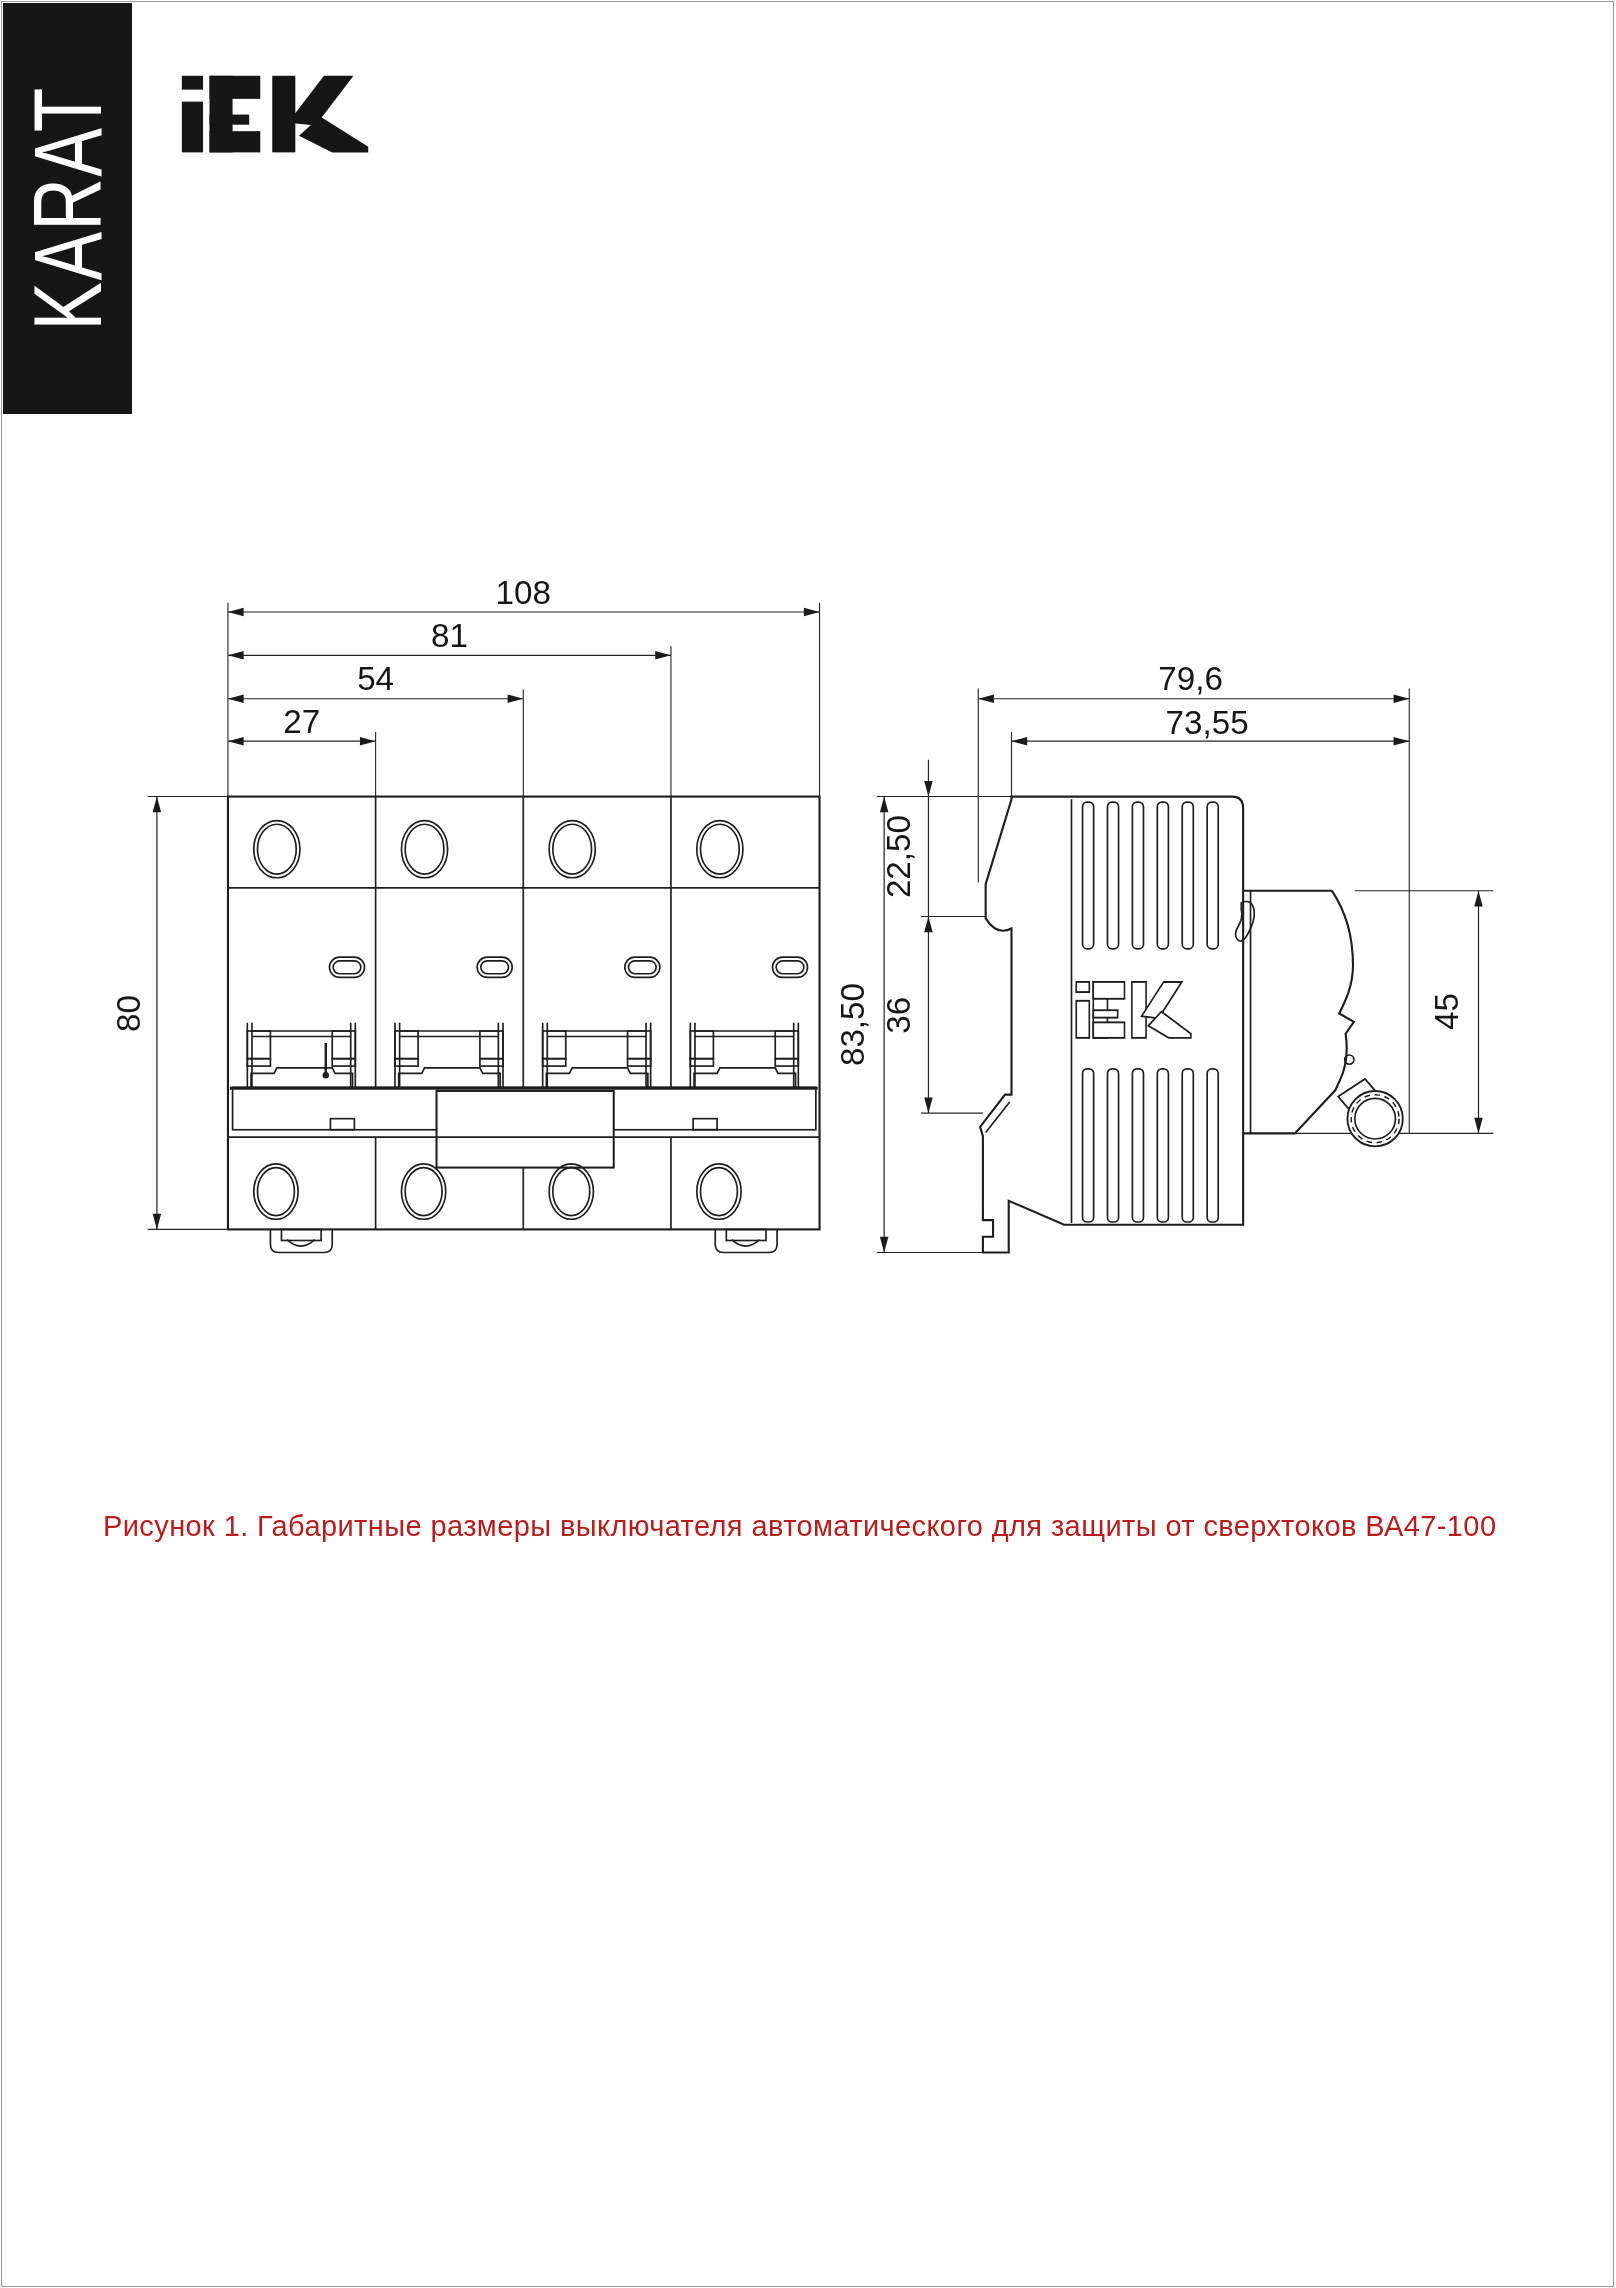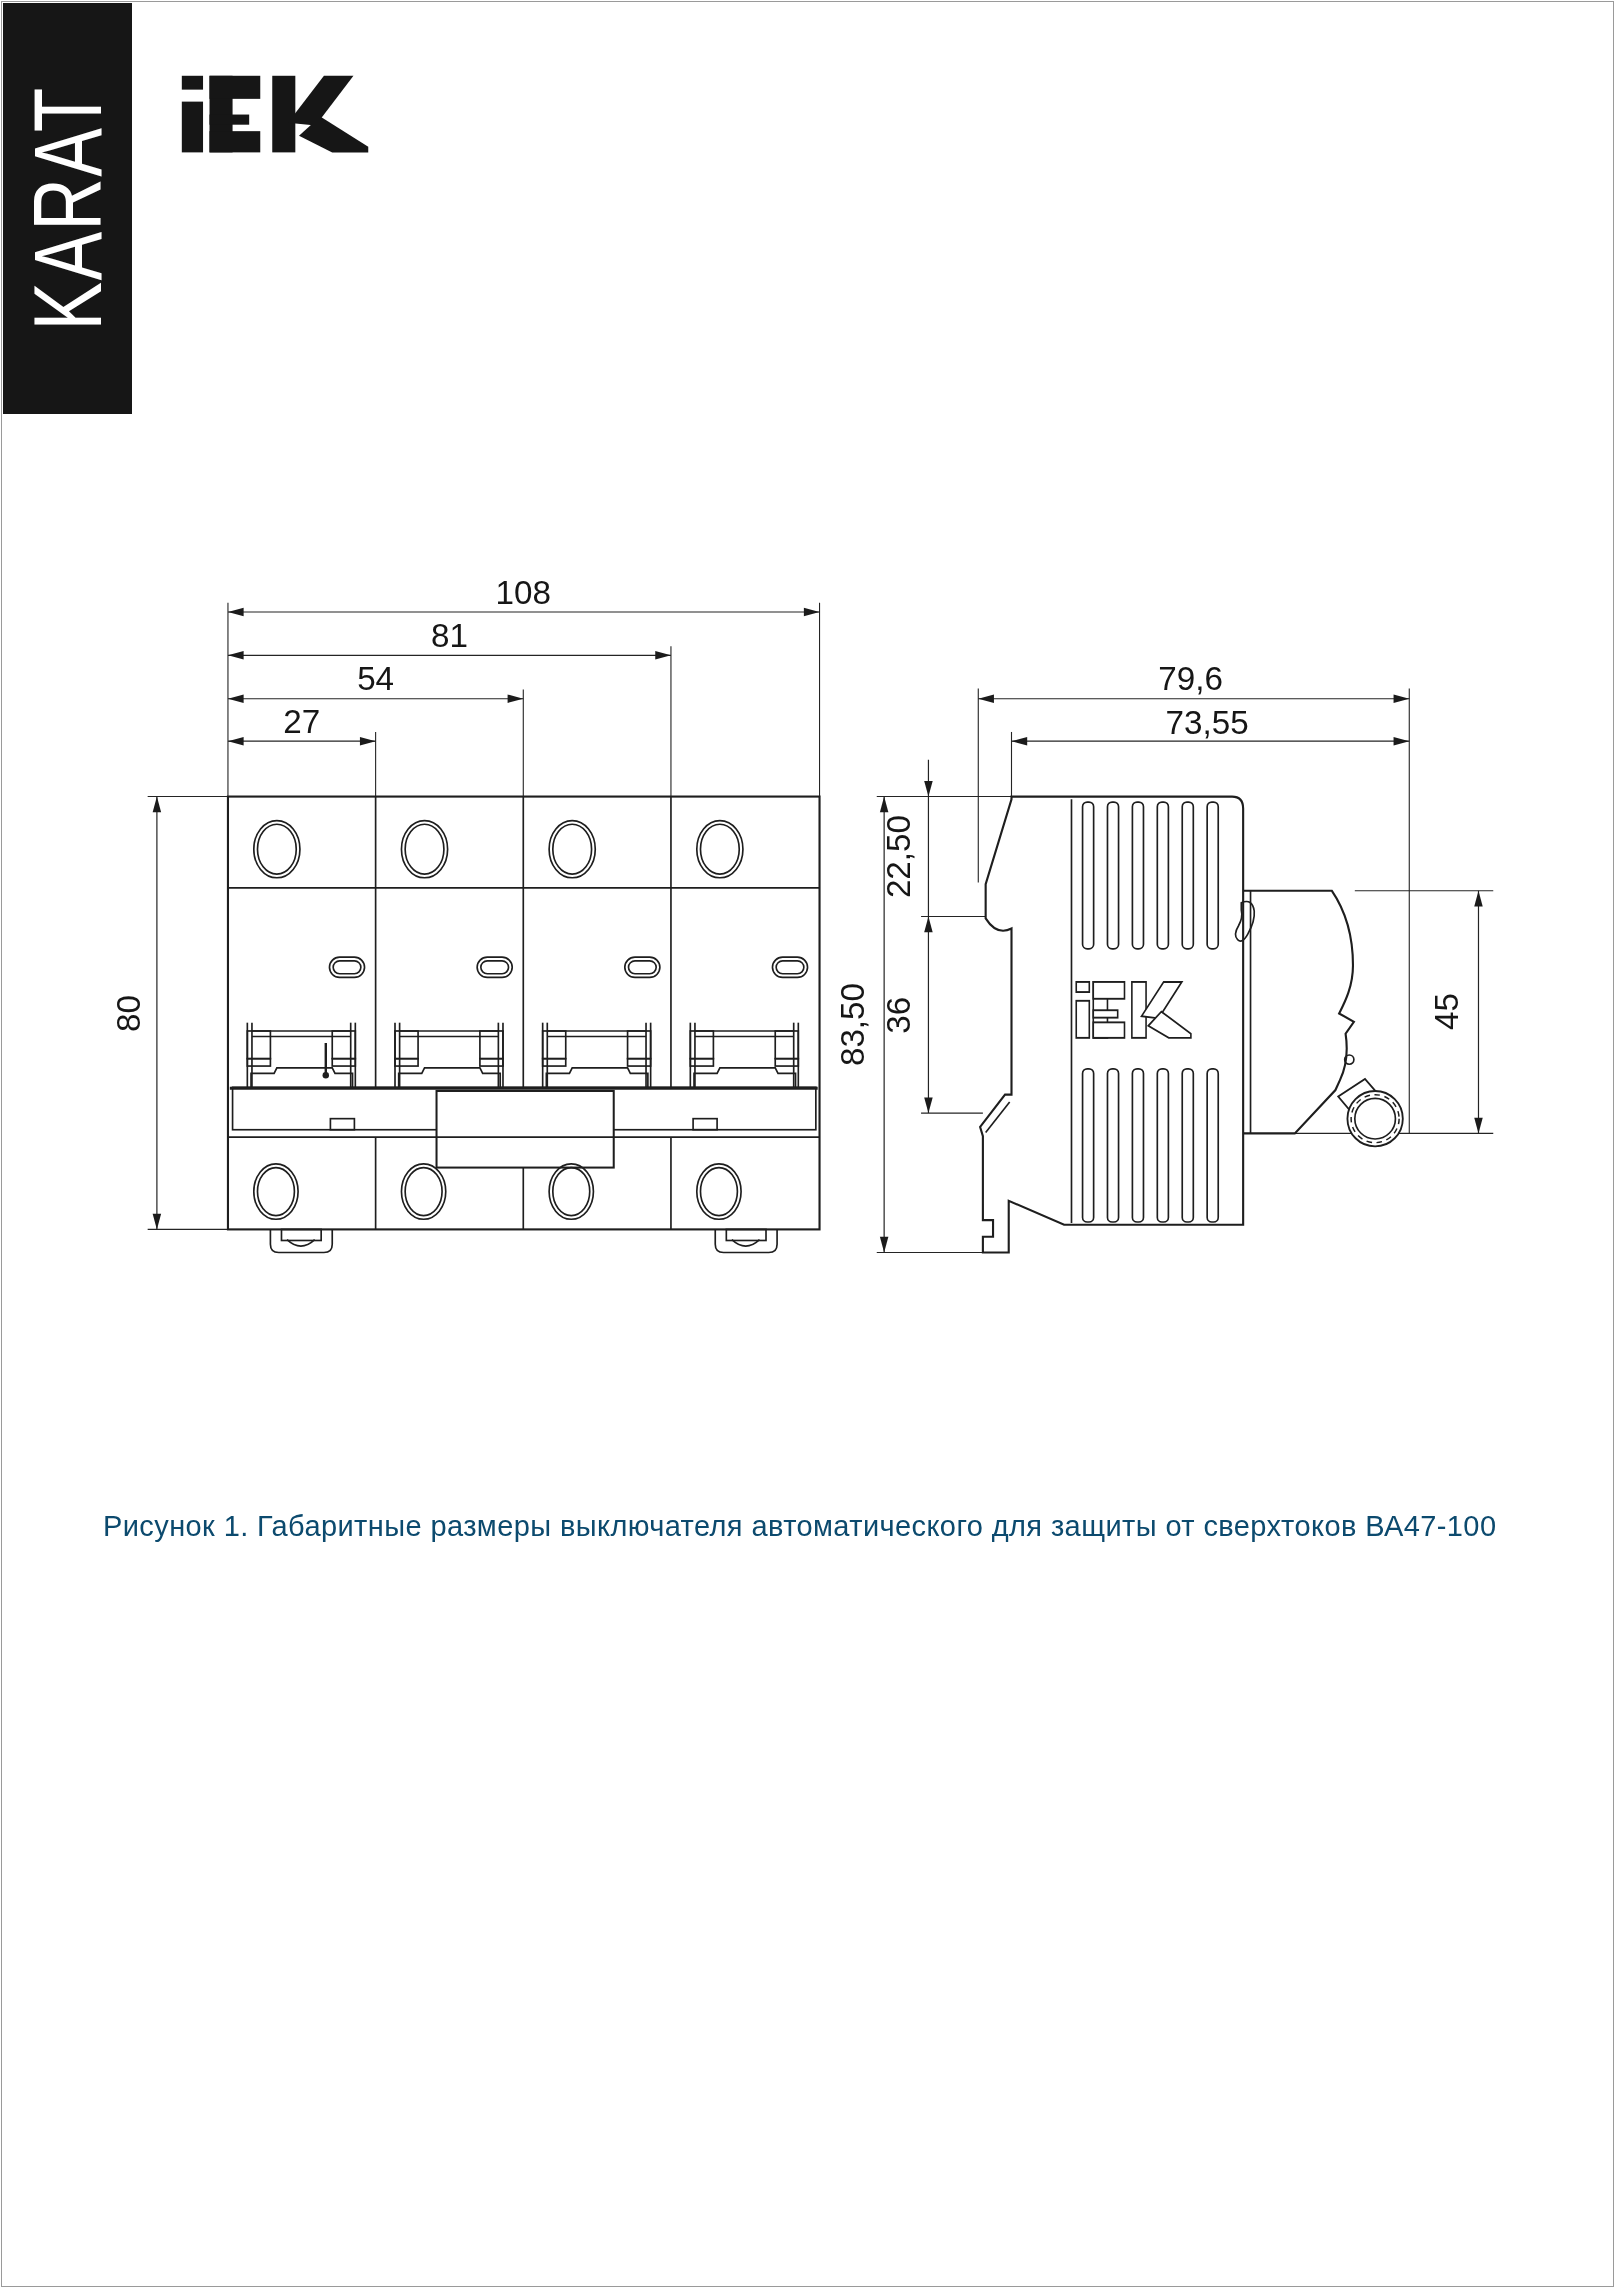--- a/index.html
+++ b/index.html
@@ -25,21 +25,21 @@
     font-size:97px;
     font-weight:400;
     letter-spacing:1.8px;
     white-space:nowrap;
     transform:rotate(-90deg) scaleX(0.75);
     line-height:1;
   }
   .drawing-svg{position:absolute;left:0;top:0;}
   .caption{
     position:absolute;left:103px;top:1510px;width:1440px;
-    font-size:29px;color:#0c4a6e;letter-spacing:0.4px;
+    font-size:29px;color:#b91c1c;letter-spacing:0.4px;
     white-space:nowrap;
   }
   .dim-label{
     font-family:"Liberation Sans", sans-serif;
     font-size:36px;
     fill:#161616;
   }
 </style>
 </head>
 <body>

